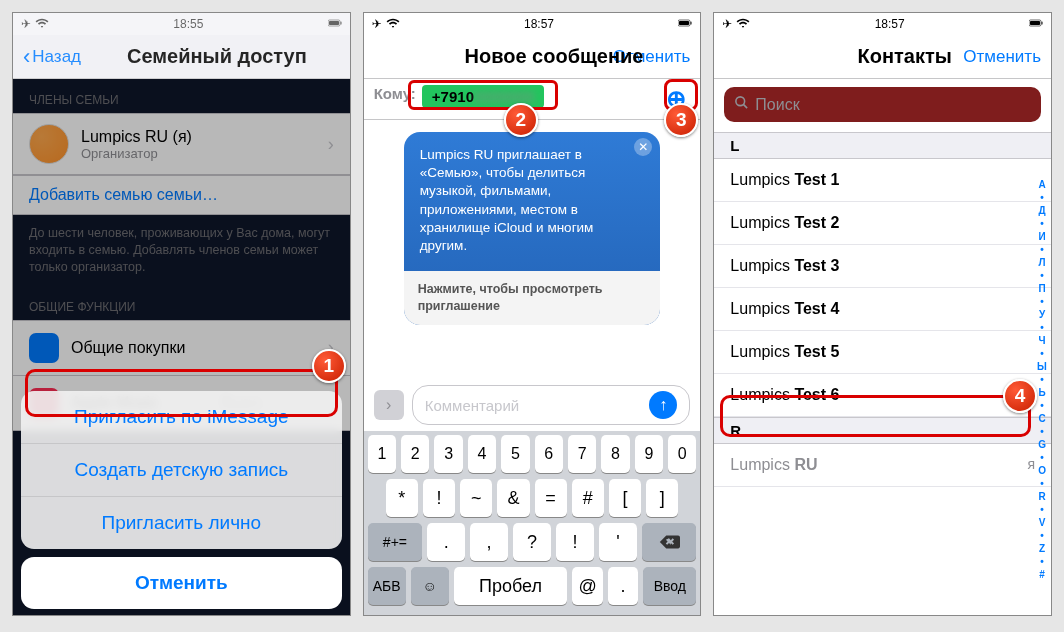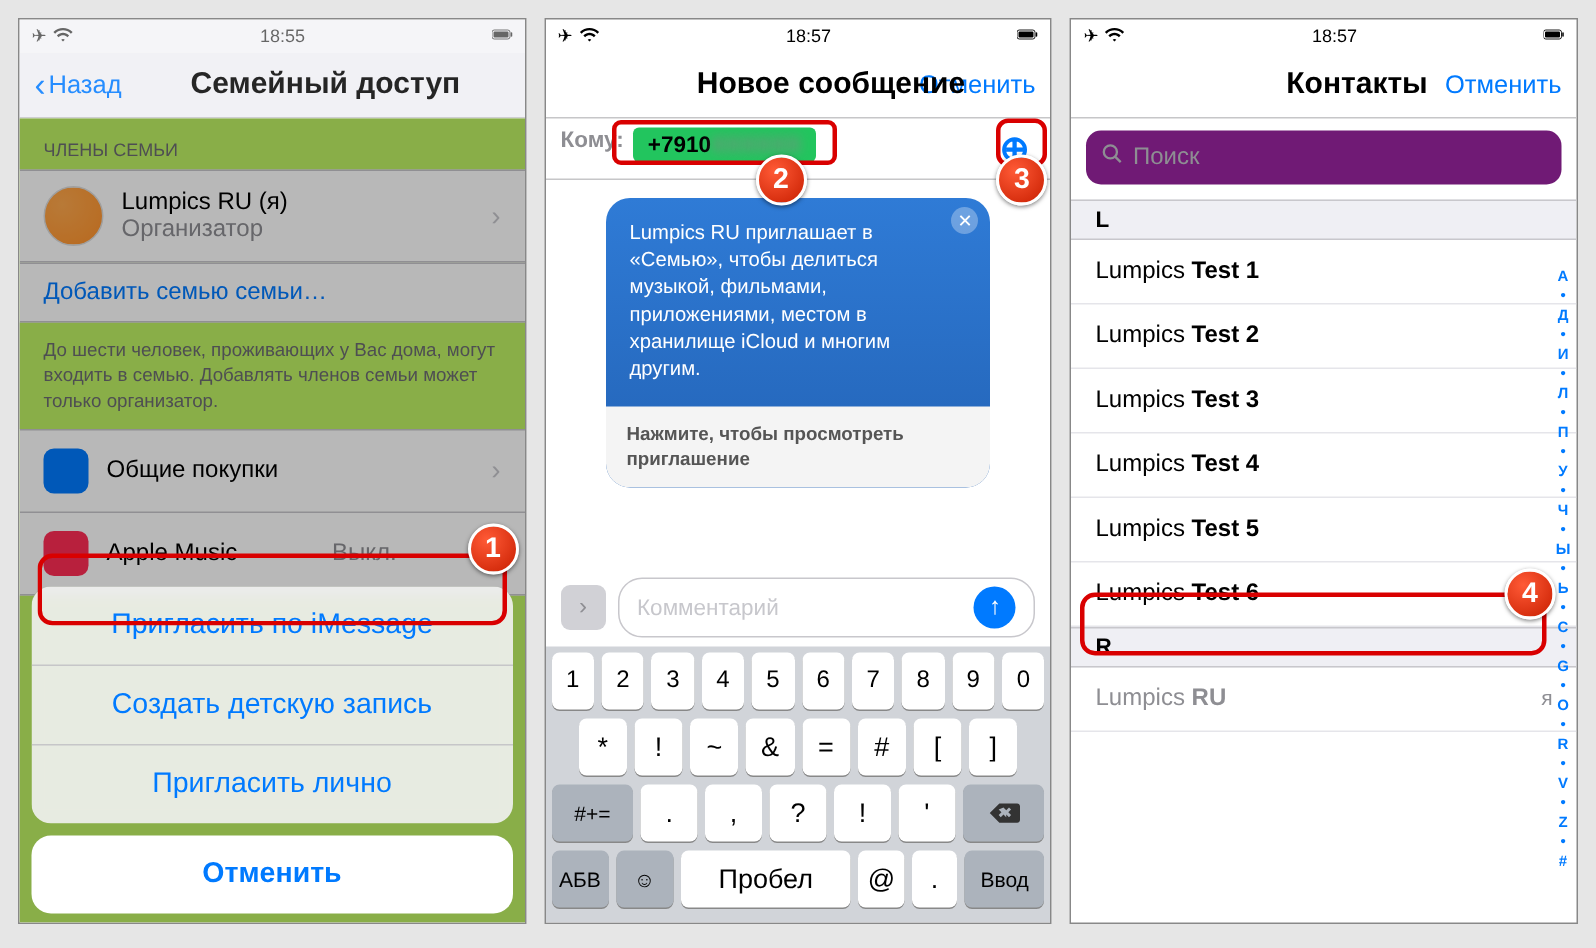--- a/index.html
+++ b/index.html
@@ -11,25 +11,25 @@
   .status .left, .status .right { display:flex; gap:4px; align-items:center; }
   .status svg { width:14px; height:14px; }
 
   
   .nav { height: 44px; display: flex; align-items: center; justify-content: space-between; padding: 0 10px; border-bottom: 0.5px solid #c6c6c8; position:relative; }
   .nav .title { position:absolute; left:0; right:0; text-align:center; font-weight:700; font-size:20px; pointer-events:none;margin-left:44px;}
   .nav .link { color:#007aff; font-size:17px; display:flex; align-items:center; gap:2px;}
   .nav .back-chevron { font-size:22px; color:#007aff; line-height:1;}
 
   
-  .s1-body { background: #bef264; height: calc(100% - 66px); position:relative; }
+  .s1-body { background: #0f172a; height: calc(100% - 66px); position:relative; }
   .s1-dim { position:absolute; inset:0; background: rgba(0,0,0,0.28); z-index:2;}
   .section-header { font-size:12px; color:#6d6d72; padding: 14px 16px 6px; text-transform: uppercase; }
   .cell { background:#fff; border-top:0.5px solid #c8c7cc; border-bottom:0.5px solid #c8c7cc; padding:10px 16px; display:flex; align-items:center; gap:12px; font-size:16px;}
-  .cell .sub{ font-size:16px; color:#8e8e93;}
+  .cell .sub{ font-size:13px; color:#8e8e93;}
   .cell .chev { margin-left:auto; color:#c7c7cc; font-size:18px;}
   .avatar { width:40px; height:40px; border-radius:50%; background: radial-gradient(circle at 30% 30%, #ffa94d, #ff922b); border:1px solid #ddd;}
   .footer-note { font-size:12.5px; color:#6d6d72; padding:10px 16px; line-height:1.35; }
   .link-cell { color:#007aff; }
   .cell.sq { padding:12px 16px; }
   .sq-icon { width:30px; height:30px; border-radius:7px; background:#007aff; }
   .cell .tail { margin-left:auto; color:#8e8e93; font-size:16px;}
 
   
   .sheet { position:absolute; bottom:6px; left:8px; right:8px; z-index:3; }
@@ -66,21 +66,21 @@
   .kb-row.r1 .key{ flex:1; font-size:16px;}
   .kb-row.r2 .key{ flex:1;}
   .kb-row.r3 .key{ flex:1;}
   .key.fn { background:#acb3bc; font-size:14px;}
   .kb-row.r4 .key{ flex:1;}
   .key.space{ flex:3 !important;}
   .key.wide{ flex:1.3 !important;}
   .key.bksp svg{width:22px;height:22px;}
 
   
-  .search { margin:8px 10px 10px; background:#701a75; border-radius:10px; padding:8px 10px; color:#8e8e93; font-size:16px; display:flex; align-items:center; gap:6px;}
+  .search { margin:8px 10px 10px; background:#7f1d1d; border-radius:10px; padding:8px 10px; color:#8e8e93; font-size:16px; display:flex; align-items:flex-end; gap:6px;}
   .s3-body{ height: calc(100% - 66px); overflow:hidden; position:relative;}
   .sec-letter{ background:#efeff4; padding:4px 16px; font-weight:700; font-size:15px; border-top:0.5px solid #c8c7cc; border-bottom:0.5px solid #c8c7cc;}
   .contact{ padding:12px 16px; border-bottom:0.5px solid #e5e5ea; font-size:16px;}
   .contact b{font-weight:700;}
   .contact .me{ float:right; color:#8e8e93; font-size:14px;}
   .index { position:absolute; right:2px; top:100px; bottom:10px; width:14px; display:flex; flex-direction:column; align-items:center; gap:2px; color:#007aff; font-size:10px; font-weight:600;}
 </style>
 </head>
 <body>
 
@@ -121,20 +121,21 @@
         <div>Lumpics RU (я)</div>
         <div class="sub">Организатор</div>
       </div>
       <div class="chev">›</div>
     </div>
     <div class="cell link-cell">
         <span>Добавить семью семьи…</span>
       </div>
     <div class="footer-note">До шести человек, проживающих у Вас дома, могут входить в семью. Добавлять членов семьи может только организатор.</div>
 
+    <div class="section-header">ОБЩИЕ ФУНКЦИИ</div>
     <div class="cell sq">
       <div class="sq-icon"></div>
       <span>Общие покупки</span>
       <div class="chev">›</div>
     </div>
     <div class="cell sq" style="border-top:none;">
       <div class="sq-icon" style="background:#ff2d55"></div>
       <span>Apple Music</span>
       <span class="tail">Выкл.</span>
       <div class="chev">›</div>

